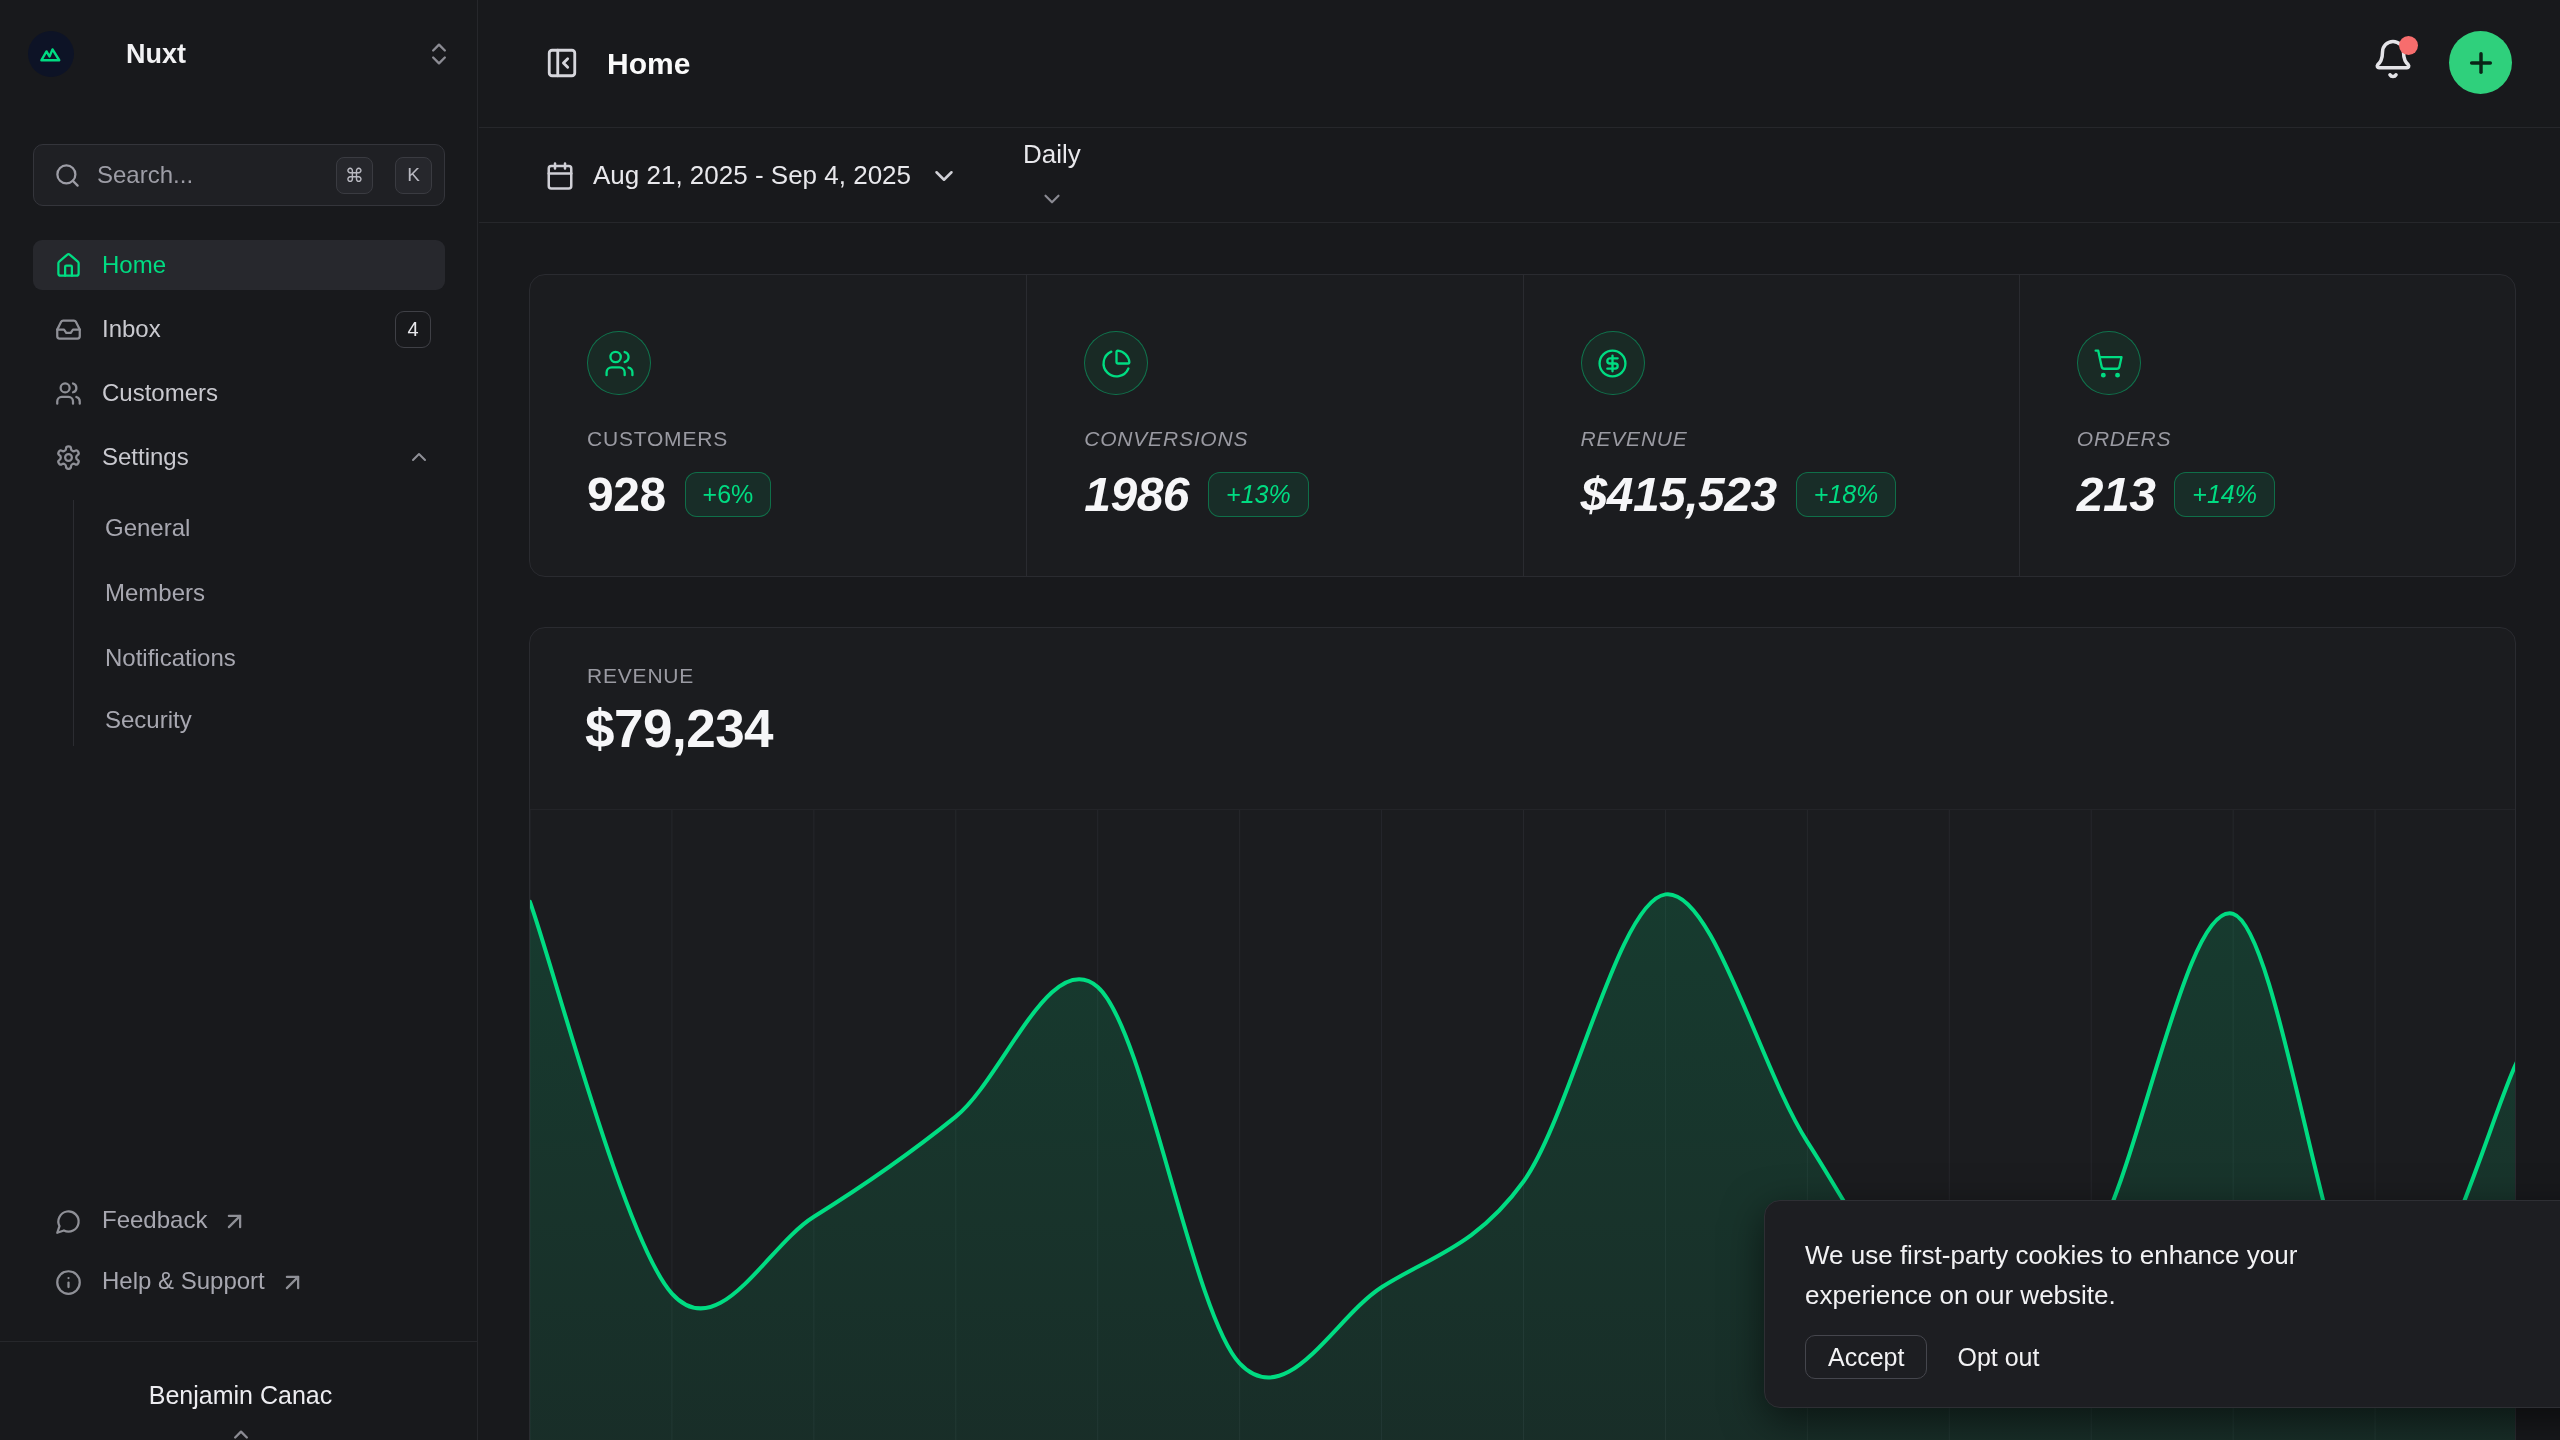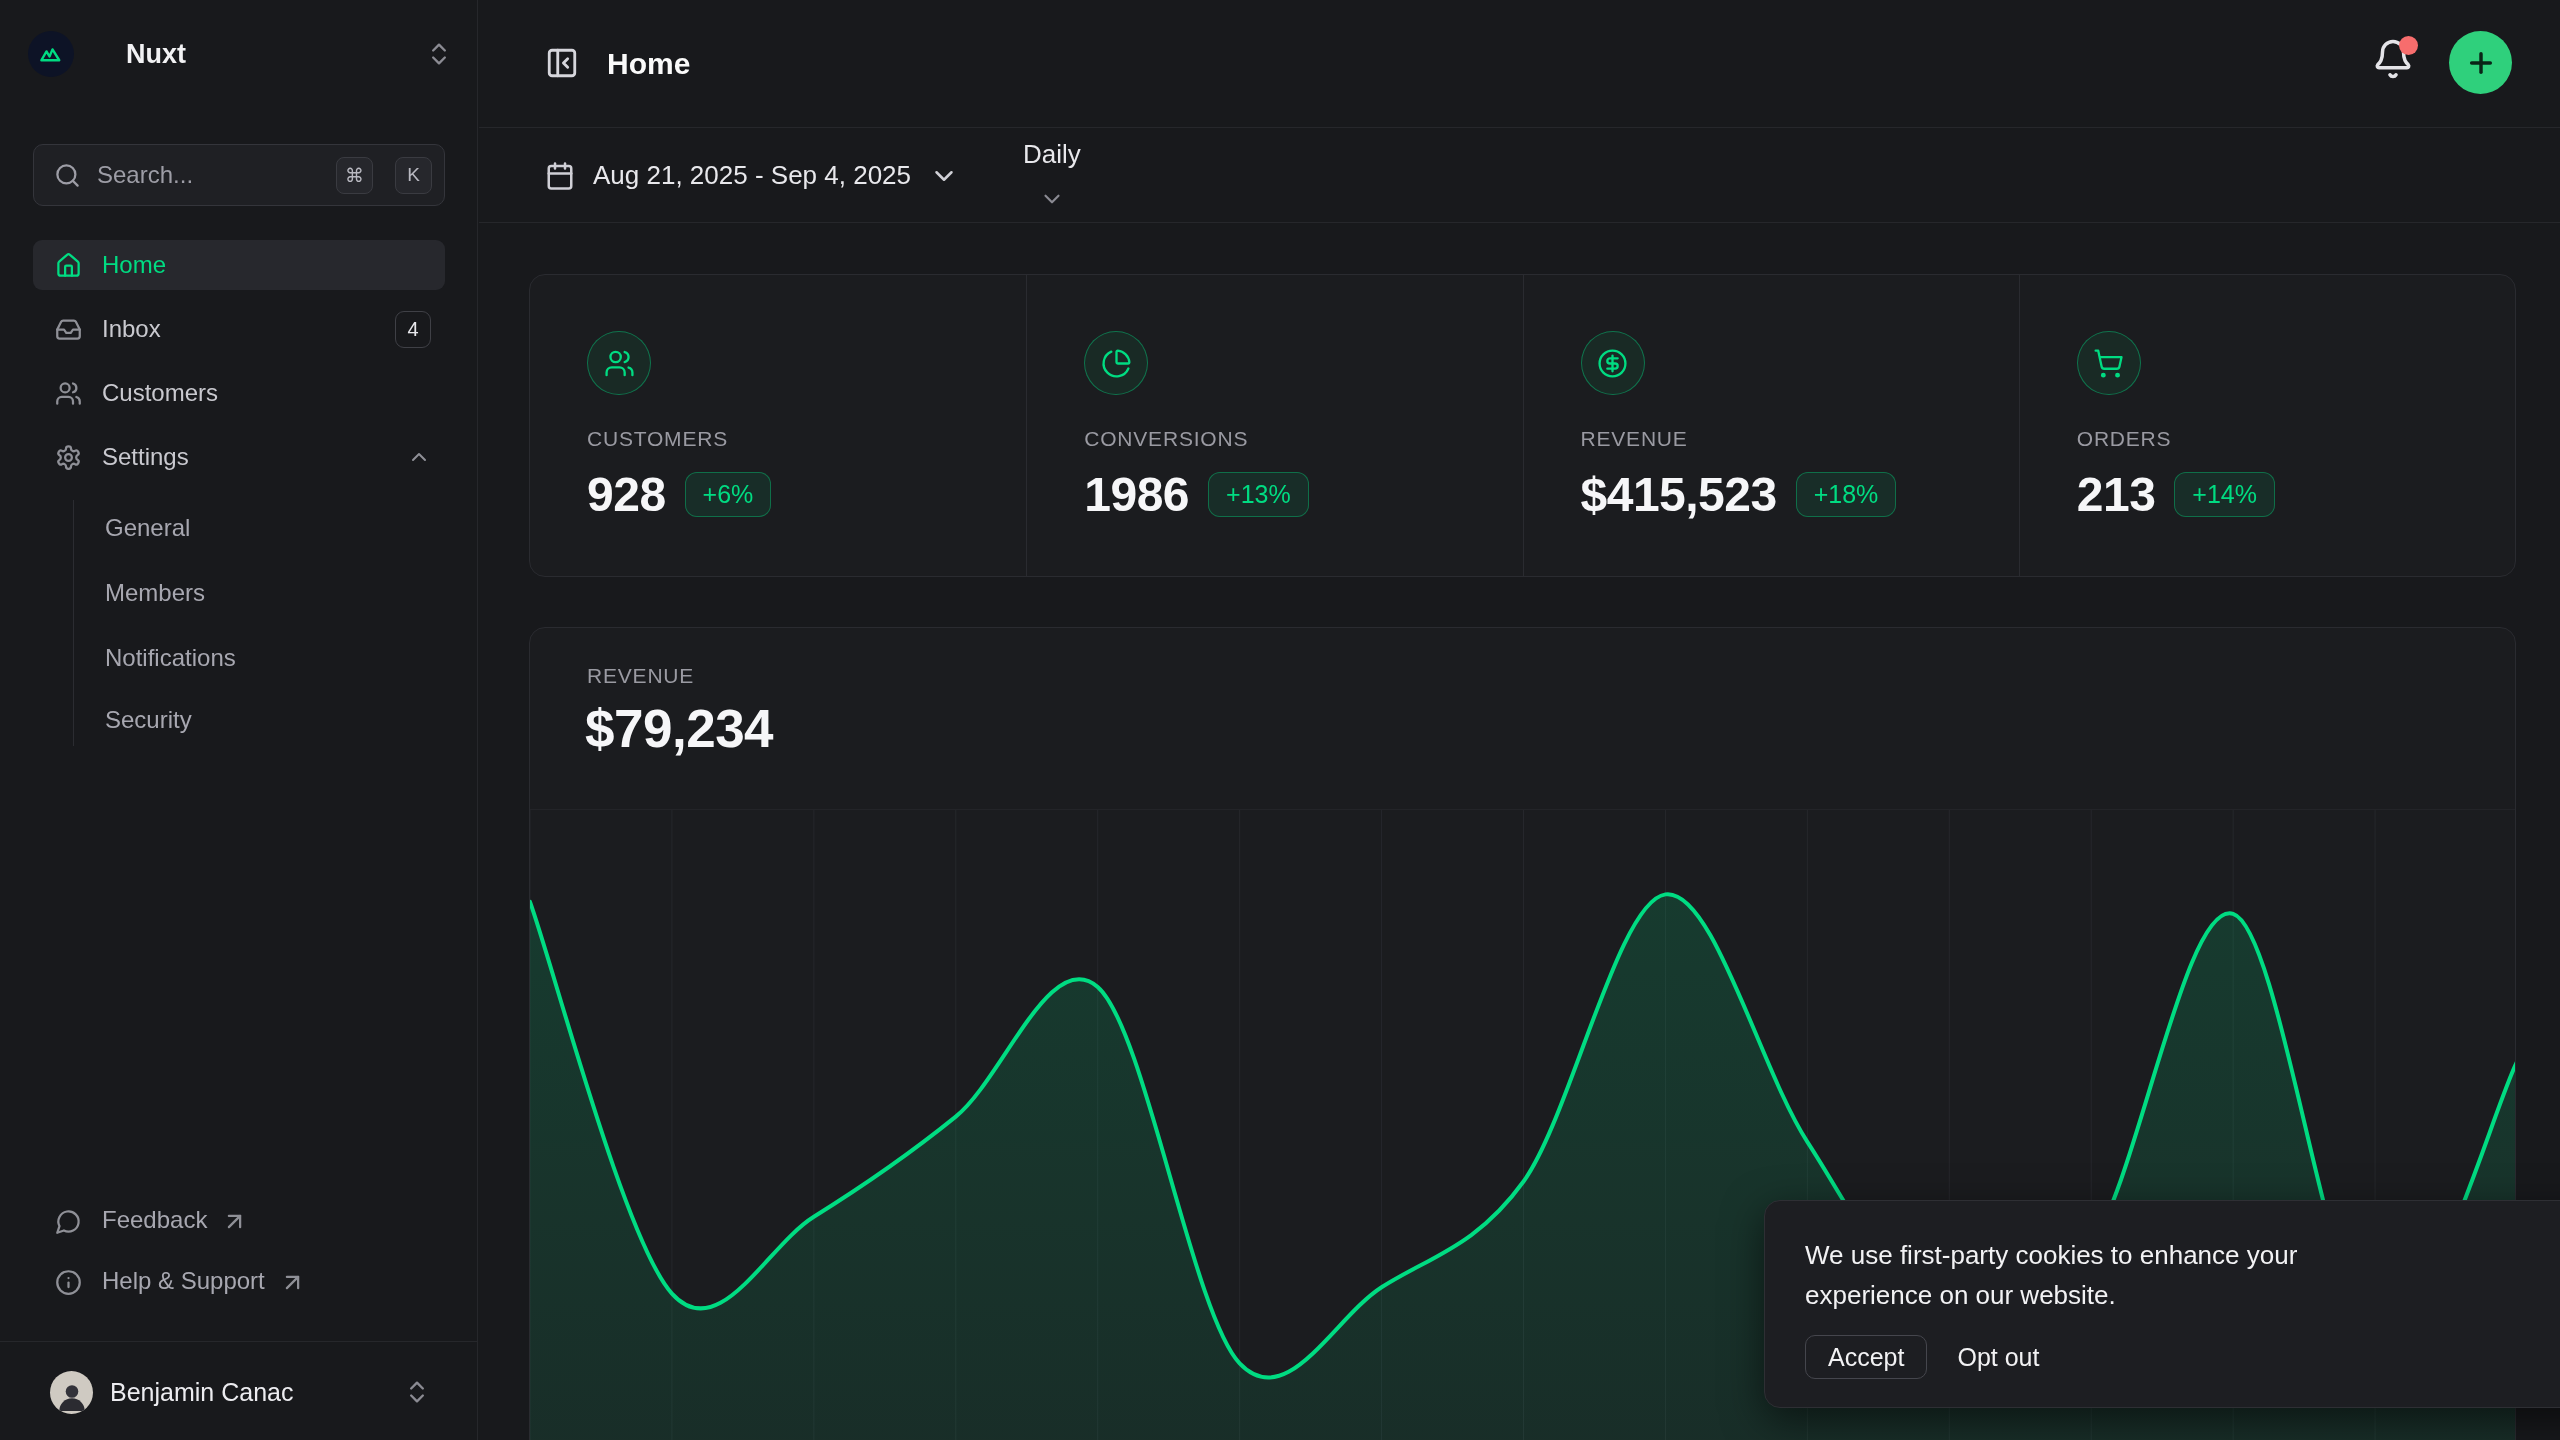--- a/index.html
+++ b/index.html
@@ -38,21 +38,21 @@
 
   .subnav { position:absolute; left:0; top:256px; width:412px; }
   .subnav-line { position:absolute; left:40px; top:4px; width:1px; height:246px; background:#2b2c31; }
   .subnav-item { position:absolute; left:72px; height:52px; display:flex; align-items:center; font-size:24px; color:#a7a7b0; cursor:pointer; }
 
   .side-footer { position:absolute; left:33px; bottom:0; width:412px; }
   .foot-link { height:50px; display:flex; align-items:flex-start; padding:10px 14px 0 22px; gap:20px; font-size:24px; color:#a7a7b0; border-radius:9px; cursor:pointer; }
   .foot-link .icon { width:27px; height:27px; color:#8f9097; margin-top:2px; }
   .ext-arrow { width:16px; height:16px; color:#8f9097; margin:-4px 0 0 -6px; }
   .side-divider { position:absolute; left:0; top:1341px; width:478px; height:1px; background:#26272b; }
-  .user-row { position:absolute; left:33px; top:1364px; width:412px; height:56px; display:flex; align-items:center; padding:0 14px 0 17px; gap:17px; border-radius:9px; cursor:pointer; }
+  .user-row { position:absolute; left:33px; top:1364px; width:412px; height:56px; display:flex; align-items:center; padding:0 14px 0 17px; gap:17px; border-radius:9px; cursor:pointer;flex-direction:column; }
   .avatar { width:43px; height:43px; border-radius:50%; background:#cfcac2; overflow:hidden; display:flex; align-items:flex-end; justify-content:center; }
   .avatar svg { width:36px; height:36px; }
   .user-name { flex:1; font-size:25px; font-weight:500; color:#ececf0; }
 
   
   .header { position:absolute; left:479px; top:0; right:0; height:128px; border-bottom:1px solid #26272b; }
   .collapse-btn { position:absolute; left:66px; top:46px; width:34px; height:34px; color:#d6d6dc; cursor:pointer; }
   .page-title { position:absolute; left:128px; top:47px; font-size:30px; font-weight:700; color:#fafafa; }
   .bell-wrap { position:absolute; right:144px; top:38px; width:44px; height:44px; color:#e4e4e8; cursor:pointer; }
   .bell-wrap .icon { width:42px; height:42px; }
@@ -64,21 +64,21 @@
   .toolbar { position:absolute; left:479px; top:129px; right:0; height:94px; border-bottom:1px solid #26272b; display:flex; align-items:center; padding-left:66px; }
   .date-btn, .gran-btn { display:flex; align-items:center; gap:18px; cursor:pointer; }
   .date-btn .icon { width:30px; height:30px; color:#d0d0d6; }
   .tb-text { font-size:26px; font-weight:500; color:#e8e8ec; }
   .tb-chev { width:26px; height:26px; color:#8a8a92; }
   .gran-btn { margin-left:64px; gap:16px;flex-direction:column; }
 
   
   .stats-panel { position:absolute; left:529px; top:274px; width:1987px; height:303px; background:#1b1c1f; border:1px solid #2a2b30; border-radius:16px; display:grid; grid-template-columns:repeat(4,1fr); overflow:hidden; }
   .stat-card { padding:56px 40px 0 57px; }
-  .stat-card + .stat-card { border-left:1px solid #2a2b30; }
+  .stat-card + .stat-card { border-left:1px solid #2a2b30;font-style:italic; }
   .stat-icon-circle { width:64px; height:64px; border-radius:50%; border:1px solid rgba(0,220,130,.42); background:rgba(0,220,130,.07); display:flex; align-items:center; justify-content:center; }
   .stat-icon-circle .icon { width:31px; height:31px; color:#00dc82; }
   .stat-icon-circle .icon svg { stroke-width:1.8; }
   .stat-label { margin-top:32px; font-size:21px; font-weight:500; color:#9a9aa2; letter-spacing:.8px; }
   .stat-value-row { margin-top:16px; display:flex; align-items:center; gap:19px; }
   .stat-value { font-size:48px; font-weight:700; color:#f6f6f8; letter-spacing:-.5px; }
   .delta-badge { height:45px; padding:0 17px; border-radius:12px; border:1px solid rgba(0,220,130,.38); background:rgba(0,220,130,.09); display:flex; align-items:center; font-size:25px; font-weight:500; color:#00dc82; }
 
   .revenue-panel { position:absolute; left:529px; top:627px; width:1987px; height:860px; background:#1b1c1f; border:1px solid #2a2b30; border-radius:16px; overflow:hidden; }
   .rev-label { position:absolute; left:57px; top:36px; font-size:21px; font-weight:500; color:#9a9aa2; letter-spacing:.8px; }

